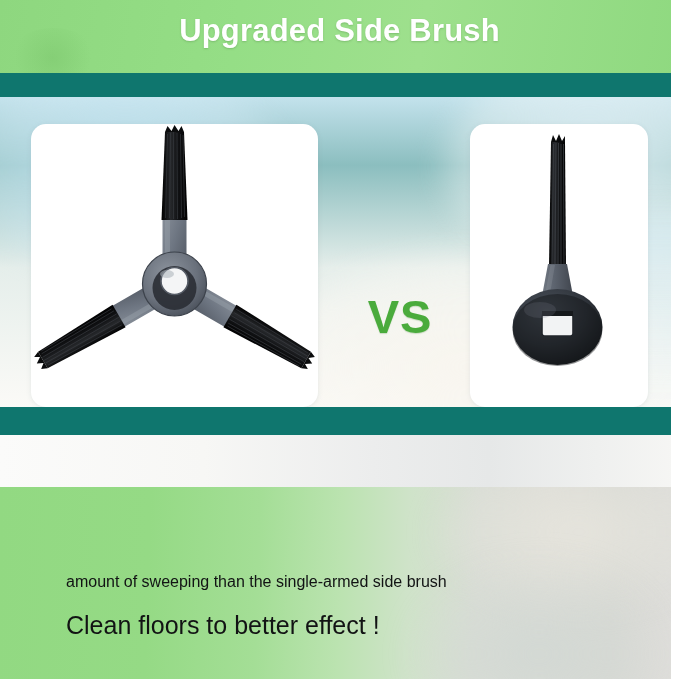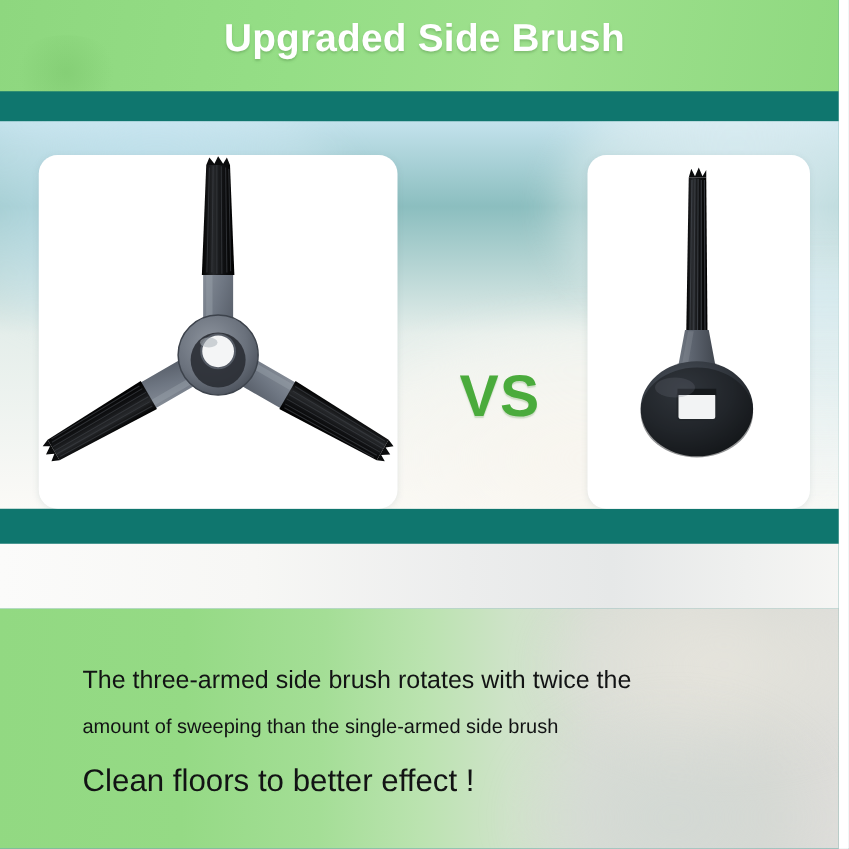--- a/index.html
+++ b/index.html
@@ -372,18 +372,17 @@
 
     <div class="vs-label">VS</div>
   </div>
 
 
   <div class="separator"></div>
 
   <div class="bottom-band">
     <div class="bottom-blur-a"></div>
     <div class="bottom-blur-b"></div>
-    <div class="body-line body-line-1">The three-armed side brush rotates with twice the</div>
     <div class="body-line body-line-2">amount of sweeping than the single-armed side brush</div>
     <div class="body-line body-line-3">Clean floors to better effect !</div>
   </div>
 
 </div>
 
 </body></html>

